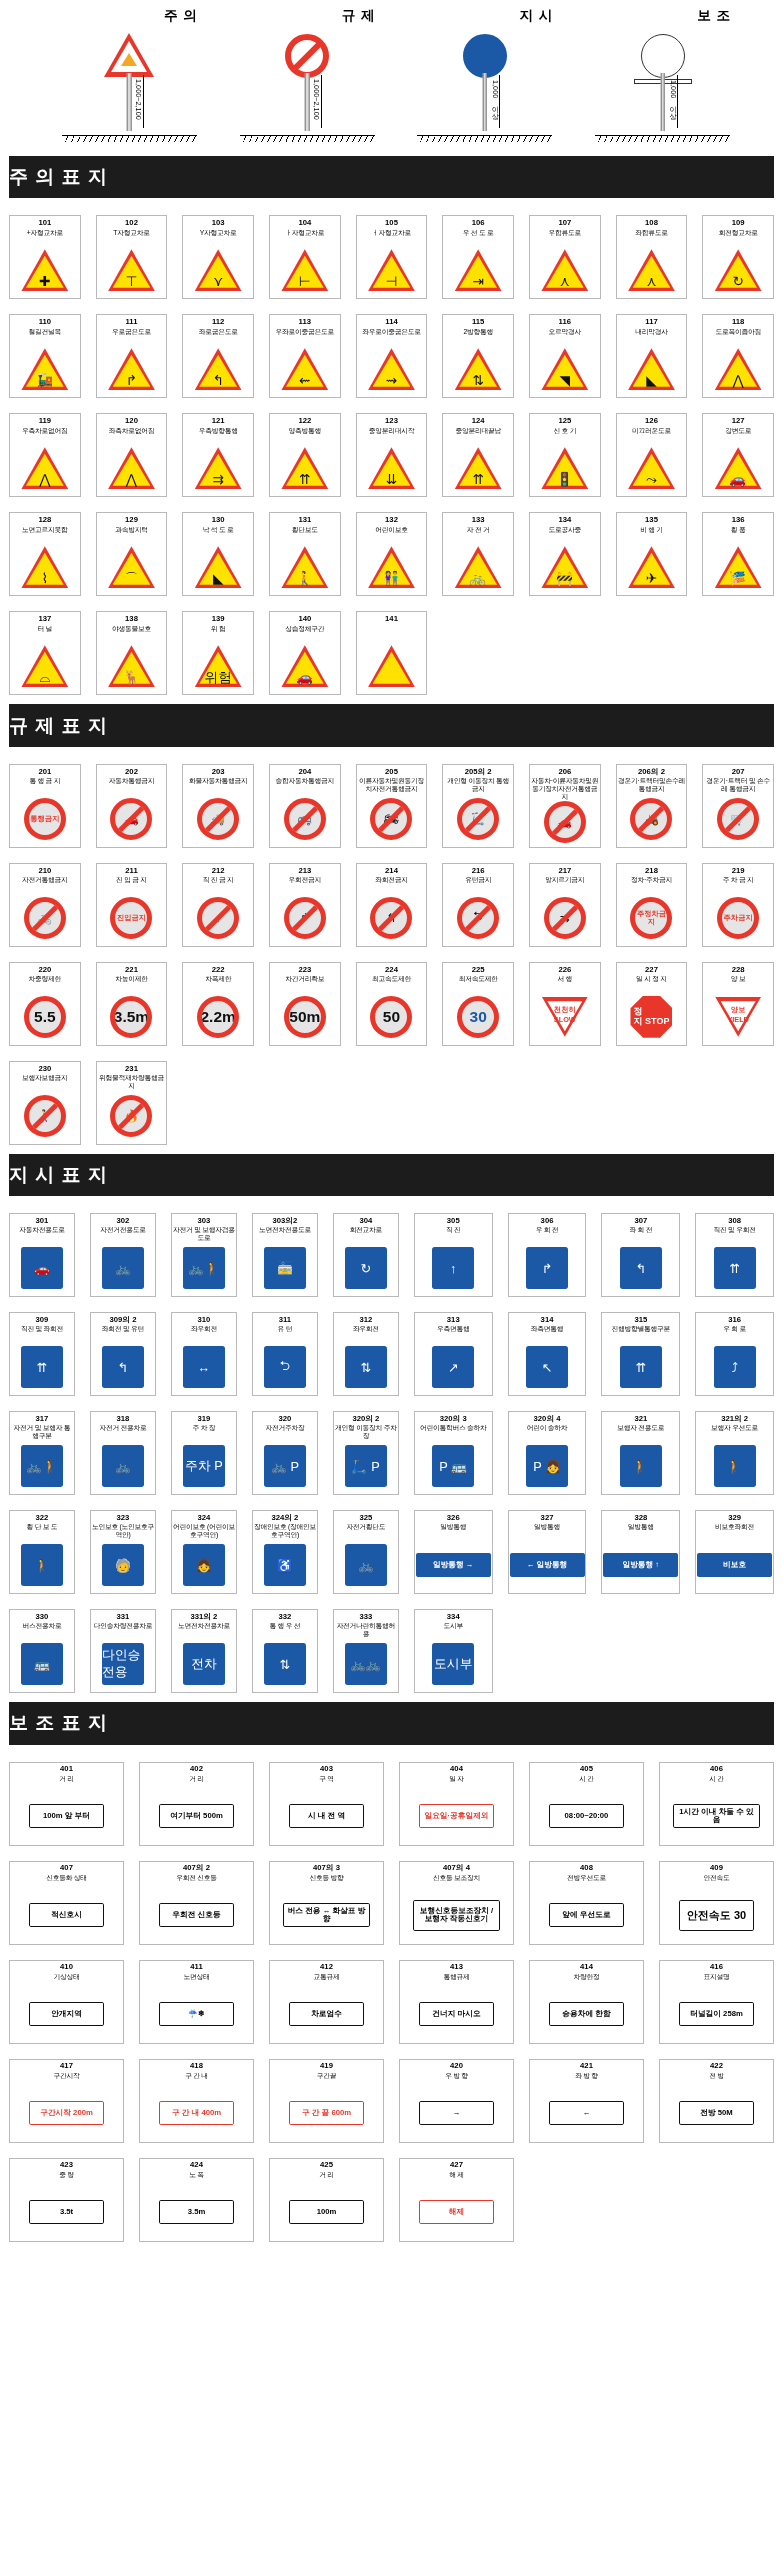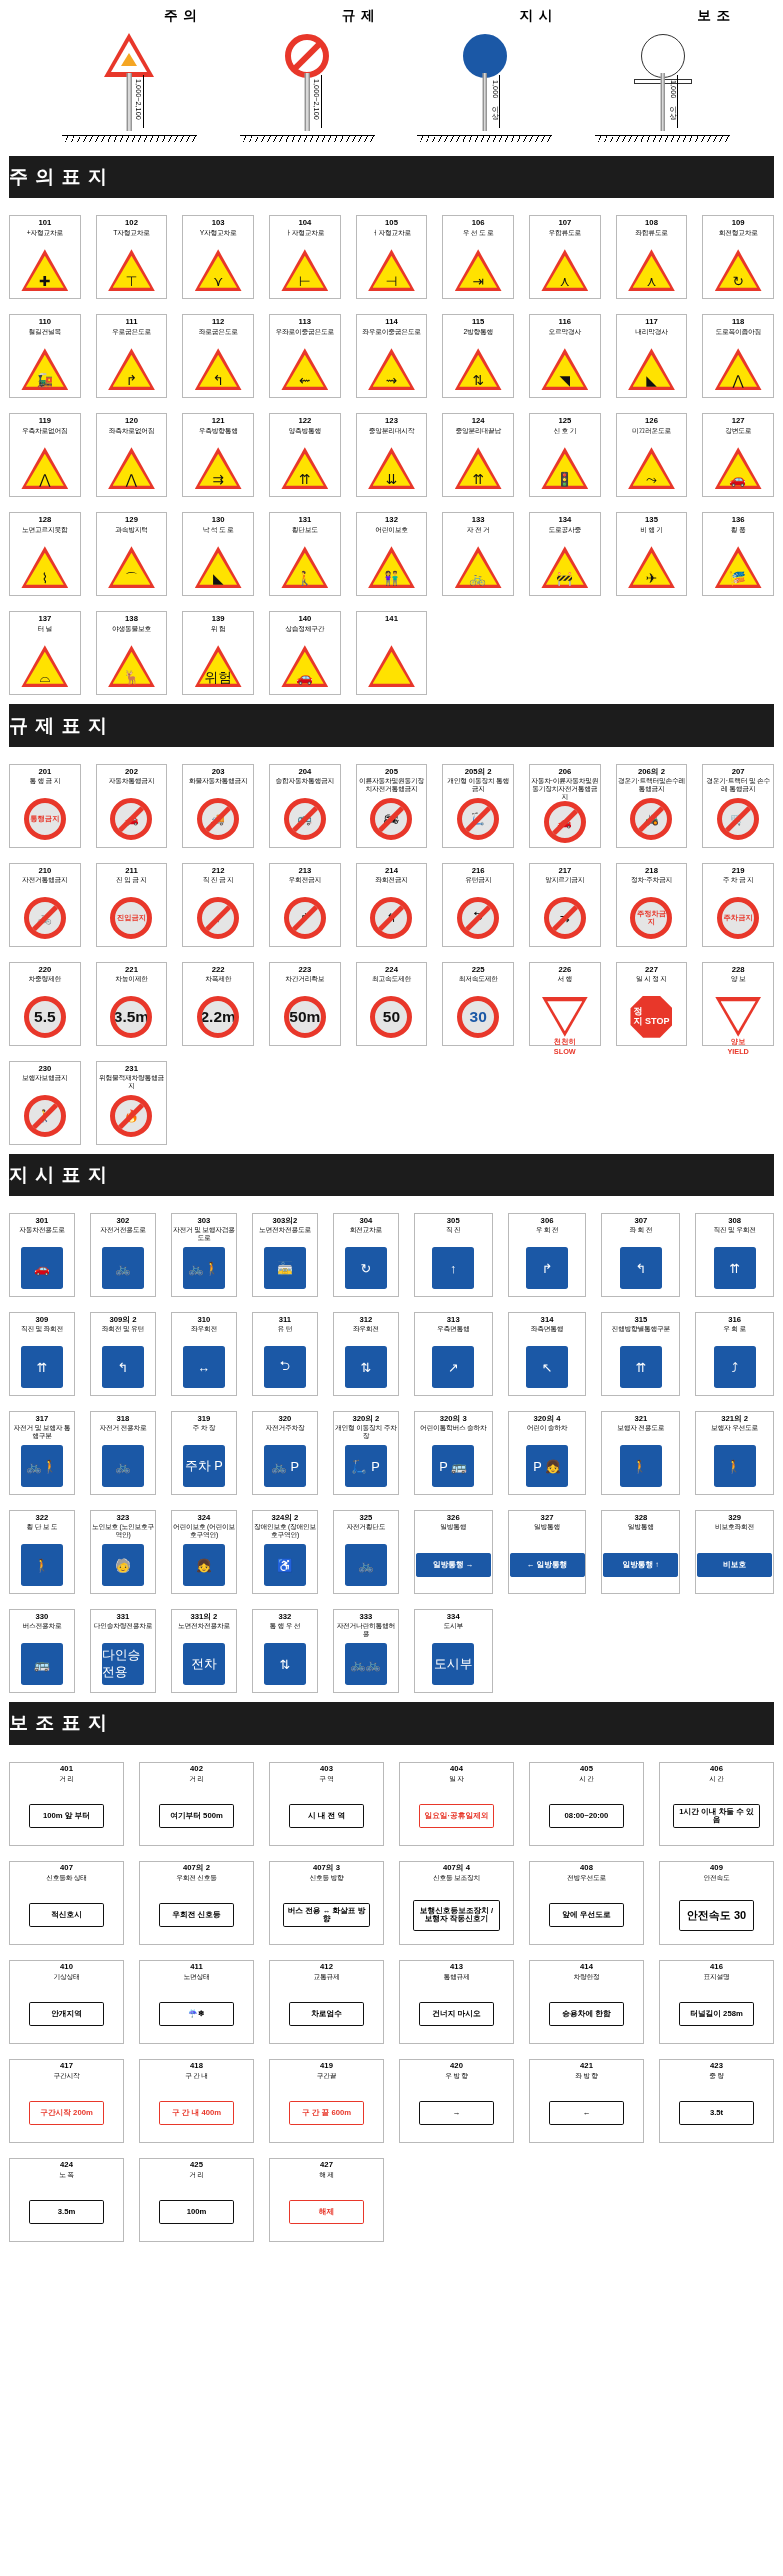--- a/index.html
+++ b/index.html
@@ -57,21 +57,21 @@
 
   .s-circ { position: relative; width: 42px; height: 42px; border-radius: 50%; background: #e5e5e5; border: 5.5px solid #e8372a; display: flex; align-items: center; justify-content: center; font-size: 12px; color: #111; overflow: hidden; }
   .s-circ .slash { position: absolute; left: 50%; top: 50%; width: 46px; height: 4.6px; background: #e8372a; transform: translate(-50%,-50%) rotate(-45deg); }
   .s-circ.num { font-size: 15.5px; font-weight: bold; }
 
   .s-oct { width: 42px; height: 42px; background: #e8372a; color: #fff; display: flex; flex-direction: column; align-items: center; justify-content: center; font-size: 9px; font-weight: bold; line-height: 1.05;
     clip-path: polygon(30% 0,70% 0,100% 30%,100% 70%,70% 100%,30% 100%,0 70%,0 30%); }
   .s-invtri { position: relative; width: 46px; height: 40px; }
   .s-invtri .outer { position: absolute; inset: 0; clip-path: polygon(0 0,100% 0,50% 100%); background: #e8372a; }
   .s-invtri .inner { position: absolute; left: 5.5px; right: 5.5px; top: 4.6px; bottom: 5.5px; clip-path: polygon(0 0,100% 0,50% 100%); background: #fff; }
-  .s-invtri .gly { position: absolute; left: 0; right: 0; top: 8.2px; text-align: center; font-size: 7.3px; font-weight: bold; color: #e8372a; margin-top: 32px; }
+  .s-invtri .gly { position: absolute; left: 0; right: 0; top: 8.2px; text-align: center; font-size: 7.3px; font-weight: bold; color: #e8372a; }
 
   .s-sq { width: 42px; height: 42px; background: #1b58a6; border-radius: 2.7px; color: #fff; display: flex; align-items: center; justify-content: center; font-size: 12.8px; }
   .s-rect { min-width: 53px; max-width: 67px; height: 24px; background: #fff; border: 1.8px solid #111; border-radius: 1.8px; display: flex; align-items: center; justify-content: center; font-size: 7.7px; font-weight: bold; padding: 0 2.7px; text-align: center; line-height: 1.05; }
   .s-rect.blue { background: #1b58a6; border-color: #1b58a6; color: #fff; }
   .s-rect.red { border-color: #e8372a; color: #e8372a; }
   .s-rect.wide { min-width: 75px; max-width: 87px; }
   .s-rect.tall { height: 31px; }
   .s-rect.big { font-size: 11px; }
 </style>
 </head>
@@ -1469,20 +1469,29 @@
         <div class="cell">
           <div class="c-num">421</div>
           <div class="c-label">좌 방 향</div>
           <div class="c-art">
             <div class="s-rect wide">
               <span>←</span>
             </div>
           </div>
         </div>
         <div class="cell">
+          <div class="c-num">422</div>
+          <div class="c-label">전 방</div>
+          <div class="c-art">
+            <div class="s-rect wide">
+              <span>전방 50M</span>
+            </div>
+          </div>
+        </div>
+        <div class="cell">
           <div class="c-num">423</div>
           <div class="c-label">중 량</div>
           <div class="c-art">
             <div class="s-rect wide">
               <span>3.5t</span>
             </div>
           </div>
         </div>
         <div class="cell">
           <div class="c-num">424</div>

